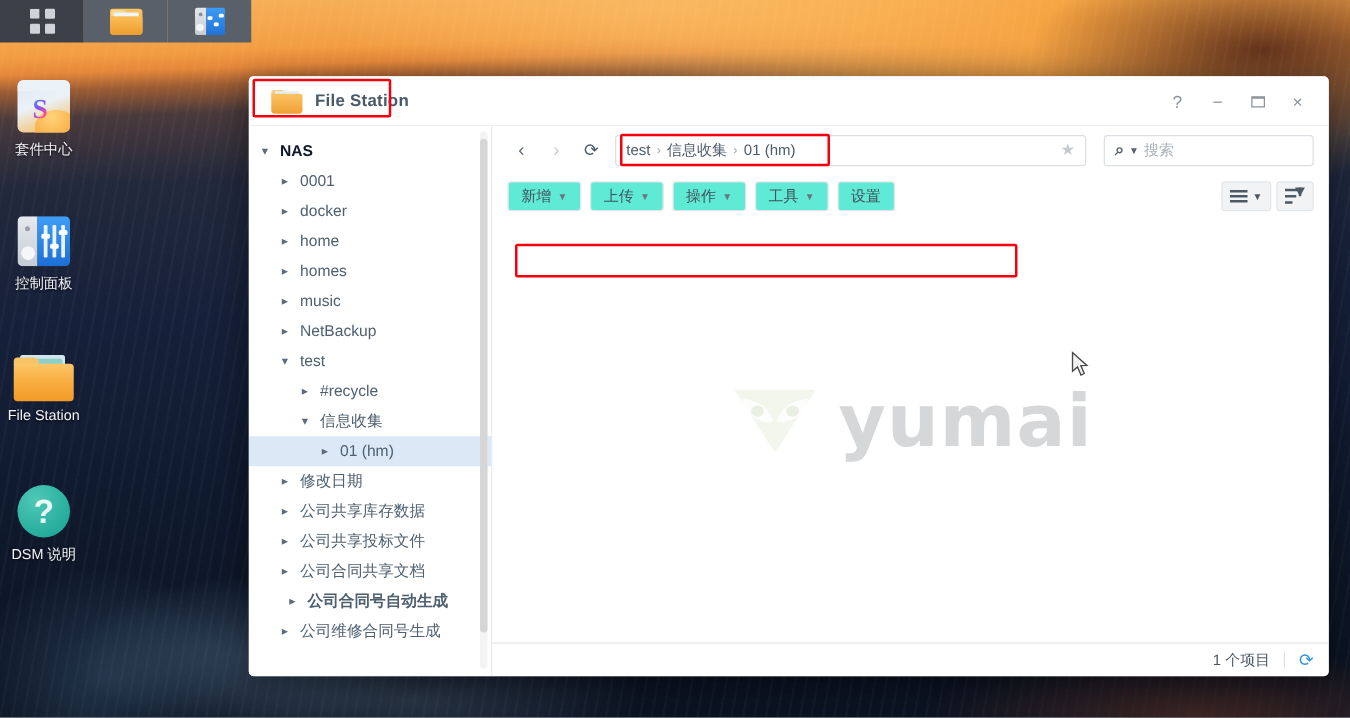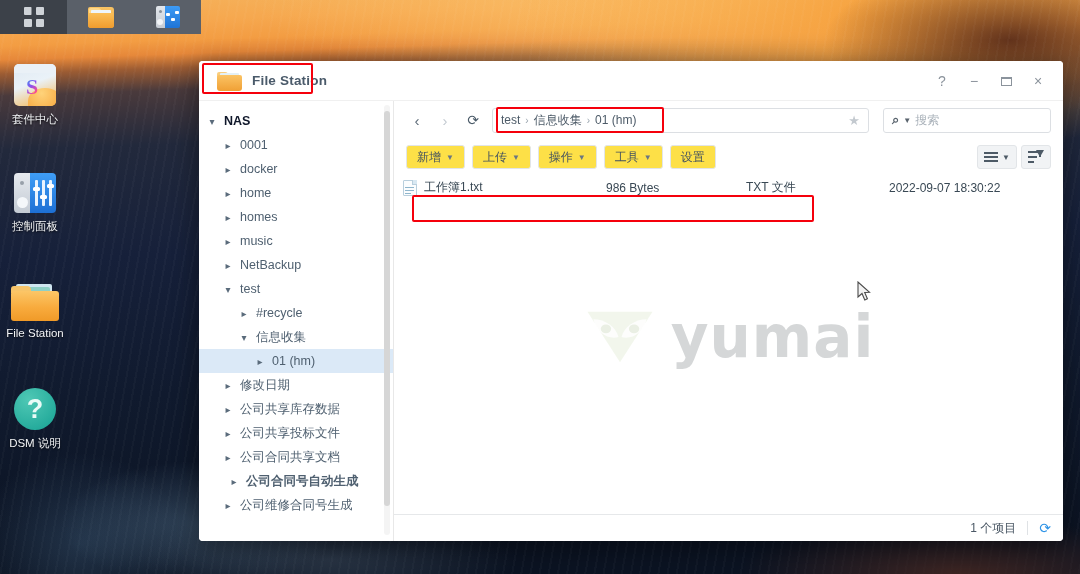--- a/index.html
+++ b/index.html
@@ -242,21 +242,21 @@
   #searchbox {
     width: 168px; height: 25px; border: 1px solid #dcdfe3; border-radius: 3px;
     display: flex; align-items: center; padding: 0 8px; gap: 4px; margin-left: 8px;
     font-size: 12px; color: #aab2ba;
   }
   #searchbox .mag { color: #59636d; font-size: 13px; font-weight: bold; }
   #searchbox .car { color: #59636d; font-size: 8px; }
 
   #toolbar { height: 36px; display: flex; align-items: center; padding: 0 12px; gap: 7px; }
   .tbtn {
-    height: 24px; padding: 0 10px; border-radius: 3px; background: #fde047;
+    height: 24px; padding: 0 10px; border-radius: 3px; background: #5eead4;
     border: 1px solid #e2e5e8;
     display: flex; align-items: center; gap: 5px;
     font-size: 12px; color: #44525f; cursor: pointer;
   }
   .tbtn .car { font-size: 8px; color: #6a7682; }
   #toolbar-right { margin-left: auto; display: flex; align-items: center; gap: 4px; }
   .vbtn {
     height: 24px; min-width: 26px; padding: 0 6px; border-radius: 3px; background: #f1f3f5;
     border: 1px solid #e2e5e8; display: flex; align-items: center; justify-content: center;
     cursor: pointer; gap: 4px;
@@ -585,43 +585,20 @@
         <div id="watermark">
           <svg id="wm-leaf" viewBox="0 0 100 80">
             <path d="M6 6 L94 6 L50 74 Z" fill="#e8f0de"></path>
             <path d="M14 16 C30 16 44 26 48 40 C34 44 18 34 14 16 Z" fill="#ffffff" opacity="0.85"></path>
             <path d="M86 16 C70 16 56 26 52 40 C66 44 82 34 86 16 Z" fill="#ffffff" opacity="0.85"></path>
             <ellipse cx="31" cy="29" rx="7" ry="6" fill="#d9e3ce"></ellipse>
             <ellipse cx="69" cy="29" rx="7" ry="6" fill="#d9e3ce"></ellipse>
           </svg>
           <span id="wm-text">yumai</span>
         </div>
-        <div id="rows-container">
-            <div class="frow">
-              <div class="fcell c-name">
-                <span class="txt-ico">
-                  <span class="pg"></span>
-                  <span class="fold"></span>
-                  <span class="ln"></span>
-                  <span class="ln"></span>
-                  <span class="ln"></span>
-                </span>
-                <span>工作簿1.txt</span>
-              </div>
-              <div class="fcell c-size">
-                <span>986 Bytes</span>
-              </div>
-              <div class="fcell c-type">
-                <span>TXT 文件</span>
-              </div>
-              <div class="fcell c-date">
-                <span>2022-09-07 18:30:22</span>
-              </div>
-            </div>
-          </div>
       </div>
 
       <div id="statusbar">
         <span>1 个项目</span>
         <span class="divider"></span>
         <span id="status-refresh">⟳</span>
       </div>
 
     </div>
   </div>

